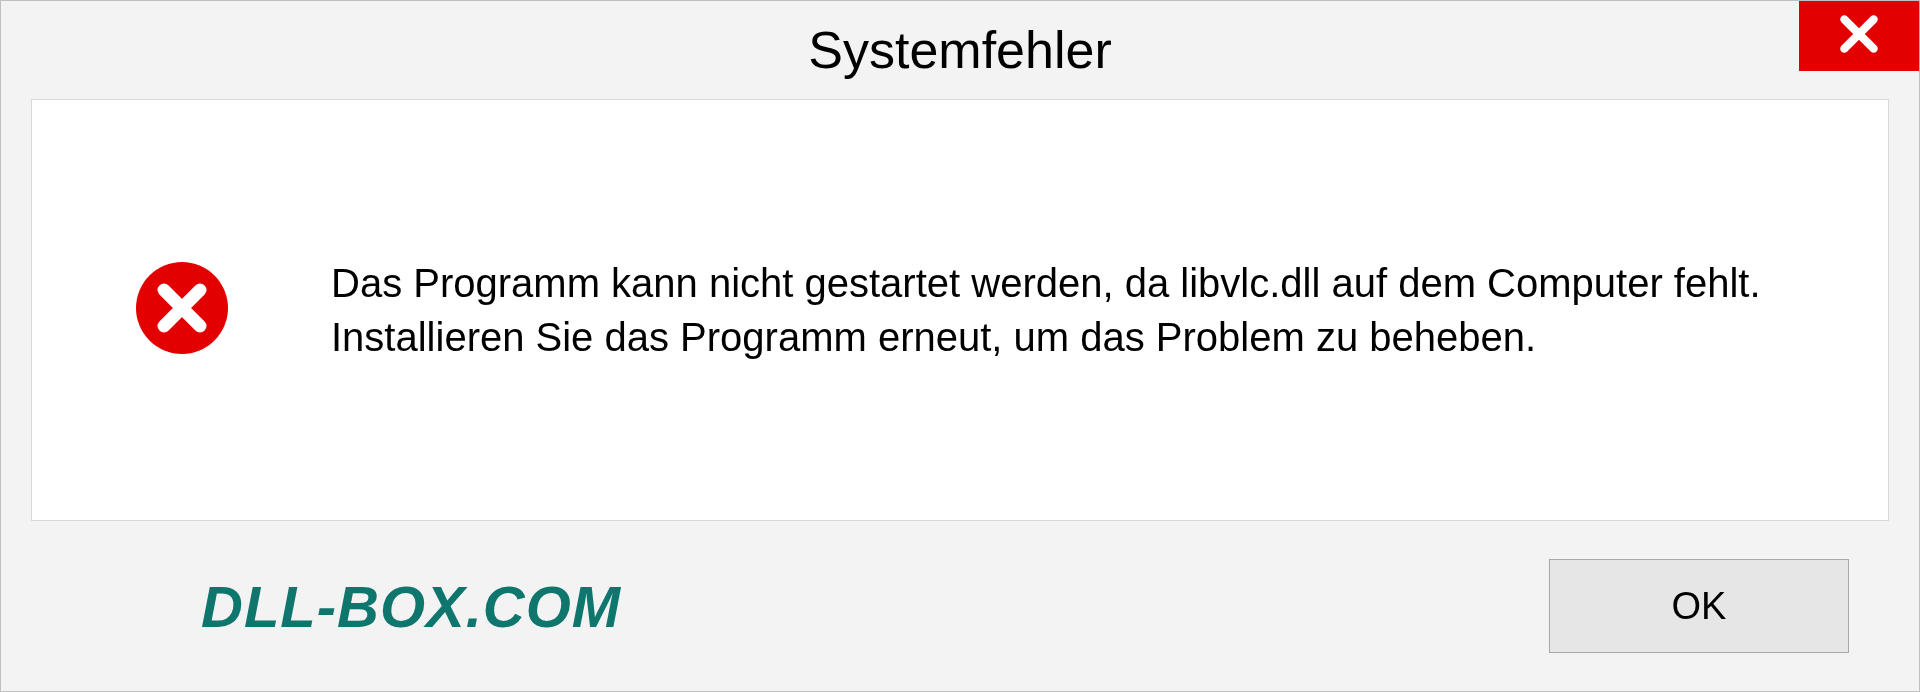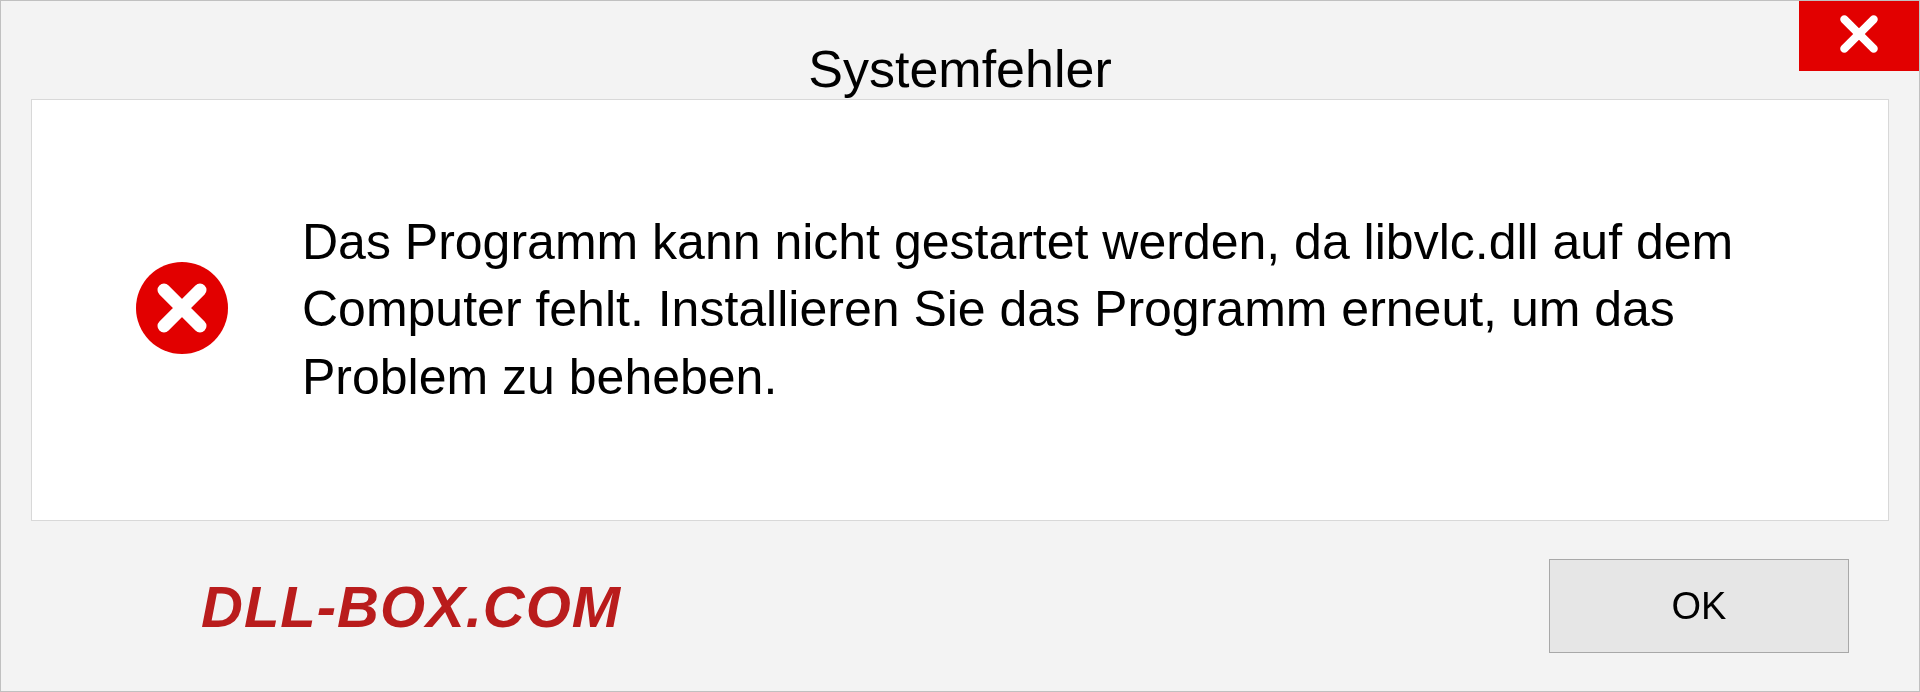--- a/index.html
+++ b/index.html
@@ -18,21 +18,21 @@
       width: 100%;
       height: 100%;
       background: #f3f3f3;
       border: 1px solid #c0c0c0;
       display: flex;
       flex-direction: column;
     }
     .titlebar {
       height: 98px;
       display: flex;
-      align-items: flex-end;
+      align-items: center;
       justify-content: center;
       position: relative;
       background: #f3f3f3;
     }
     .title-text {
       font-size: 52px;
       font-weight: 400;
       color: #000000;
     }
     .close-btn {
@@ -62,37 +62,38 @@
       gap: 70px;
     }
     .error-icon-wrap {
       flex-shrink: 0;
     }
     .error-icon-wrap svg {
       width: 100px;
       height: 100px;
     }
     .message-text {
-      font-size: 50px;
+      font-size: 40px;
       line-height: 1.35;
       color: #000000;
       font-weight: 400;
+      margin-left: 29px;
     }
     .footer {
       height: 170px;
       display: flex;
       align-items: center;
       justify-content: space-between;
       padding: 0 70px 0 200px;
     }
     .watermark {
       font-size: 58px;
       font-weight: 800;
       font-style: italic;
-      color: #b91c1c;
+      color: #0f766e;
       letter-spacing: 1px;
       font-family: Arial, sans-serif;
     }
     .ok-btn {
       width: 300px;
       height: 94px;
       background: #e6e6e6;
       border: 1px solid #a8a8a8;
       font-size: 38px;
       color: #000000;

